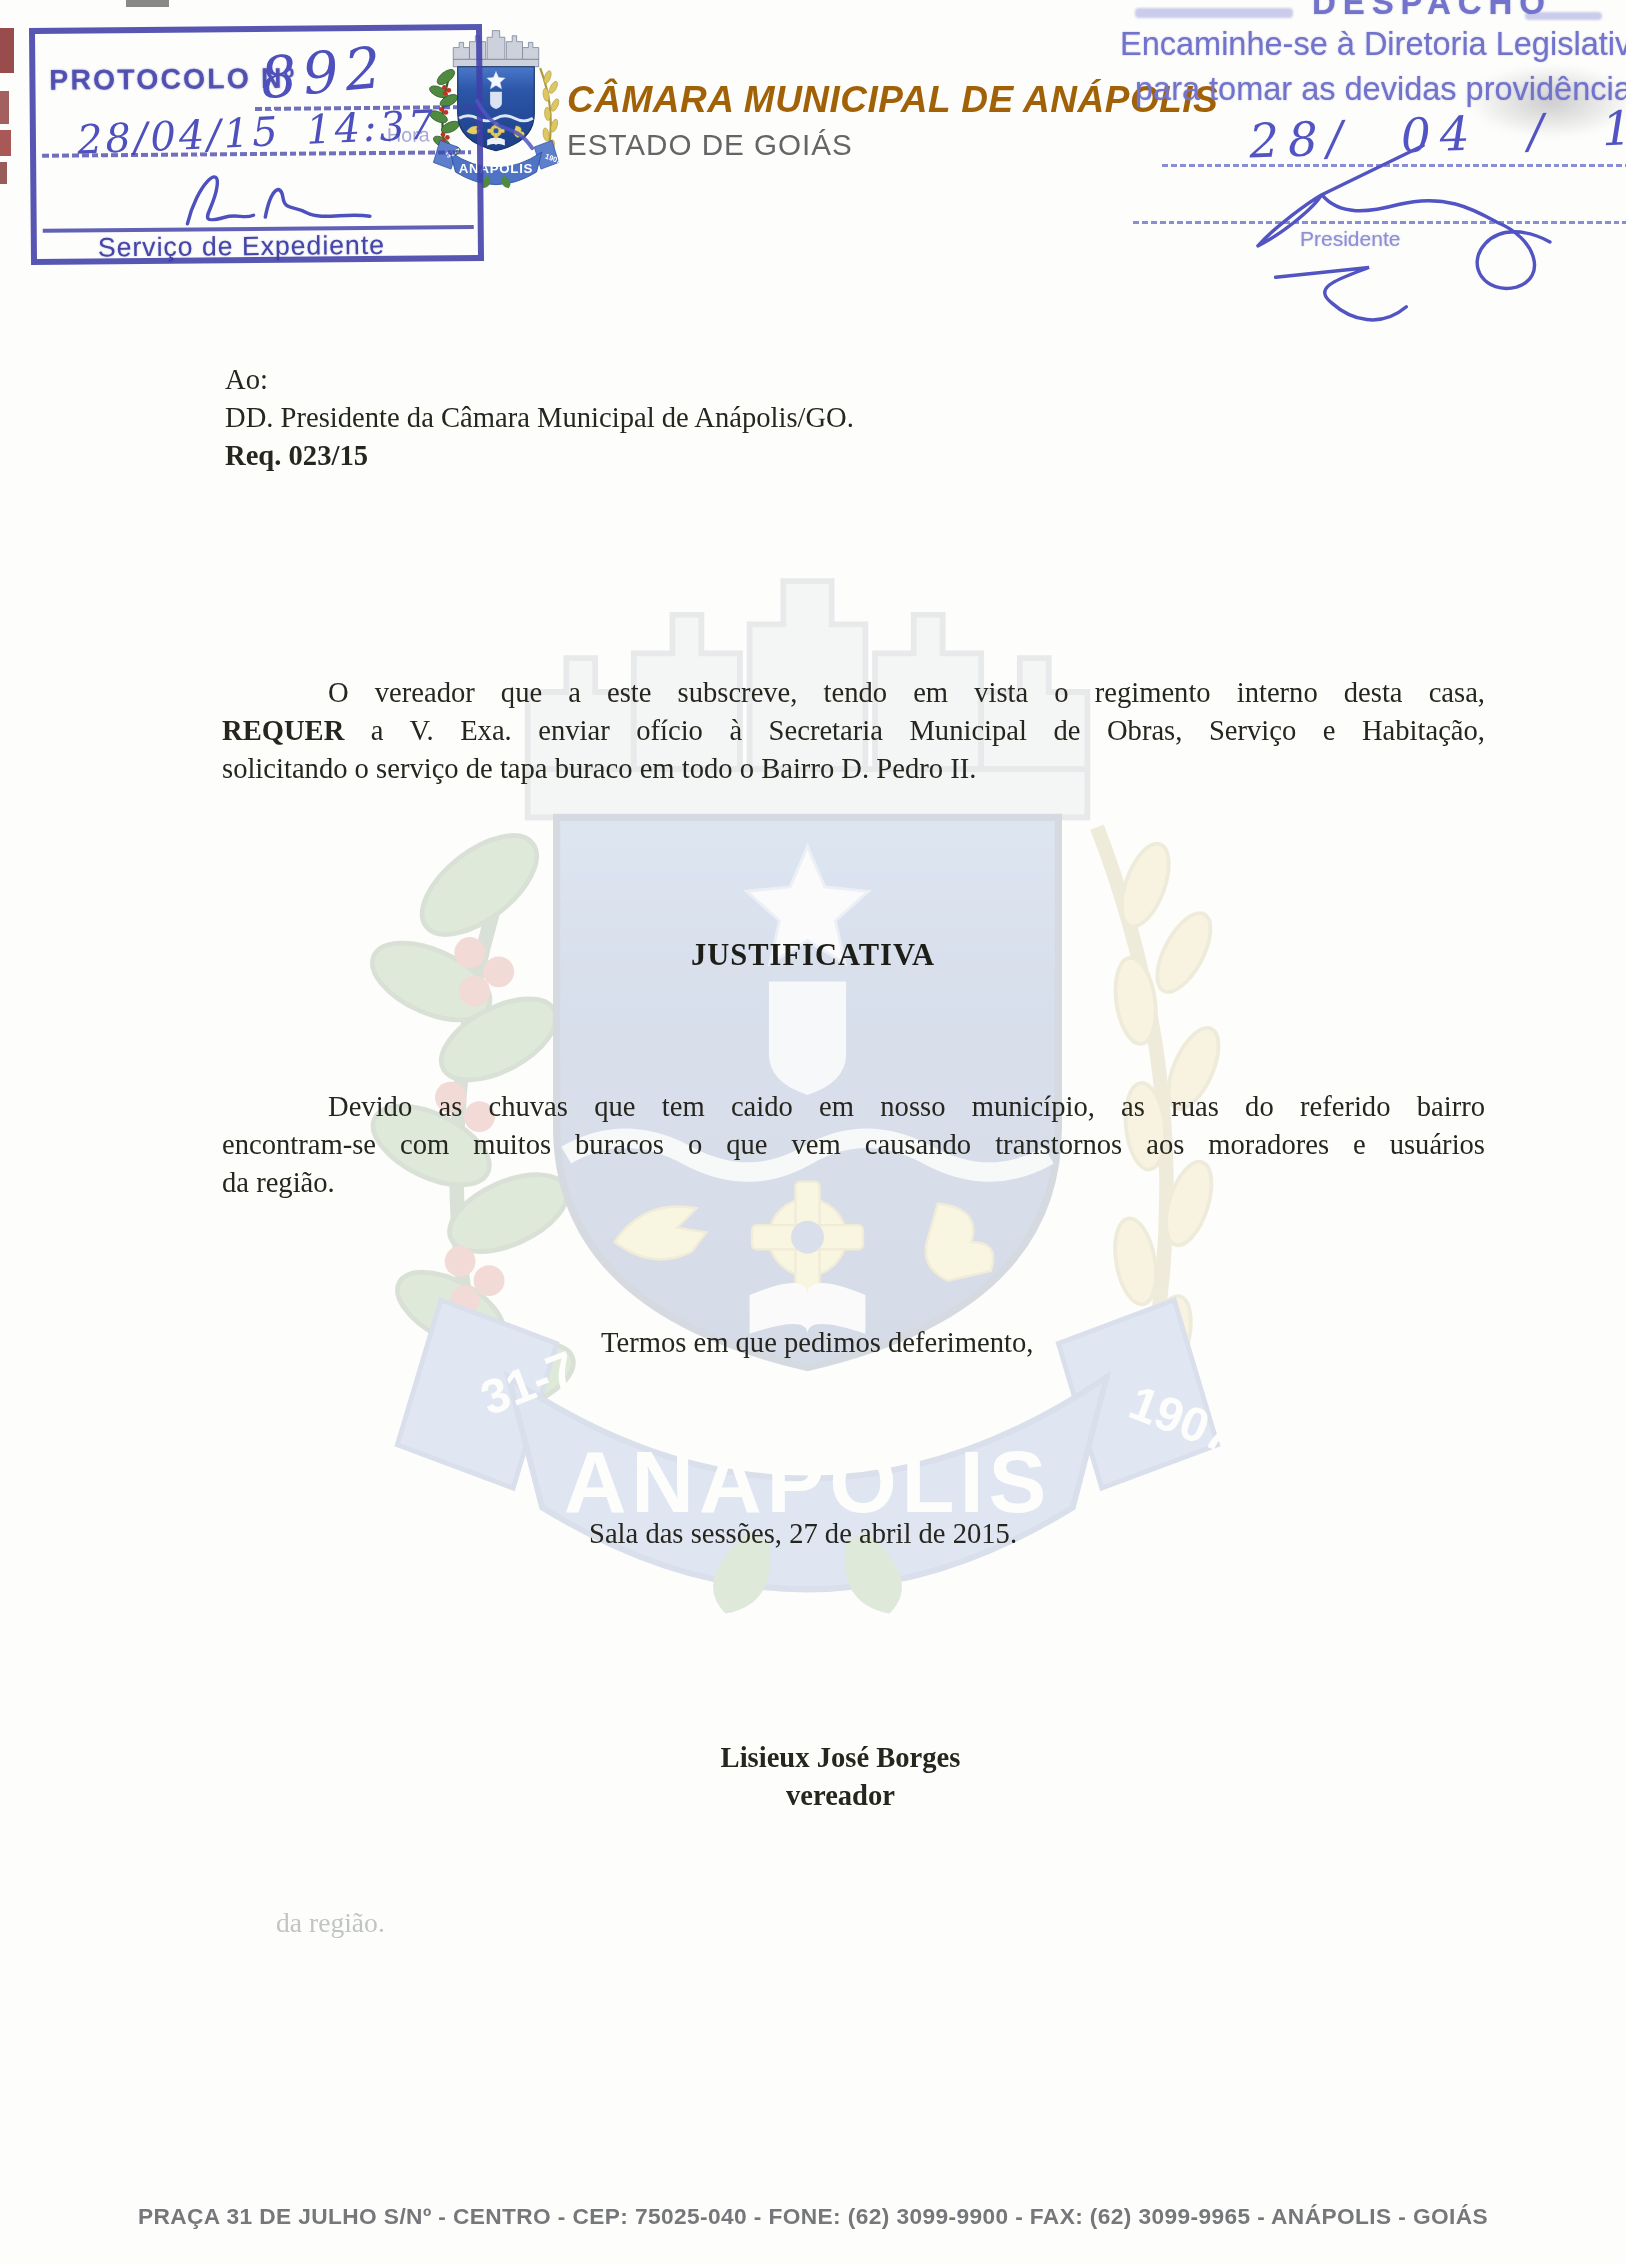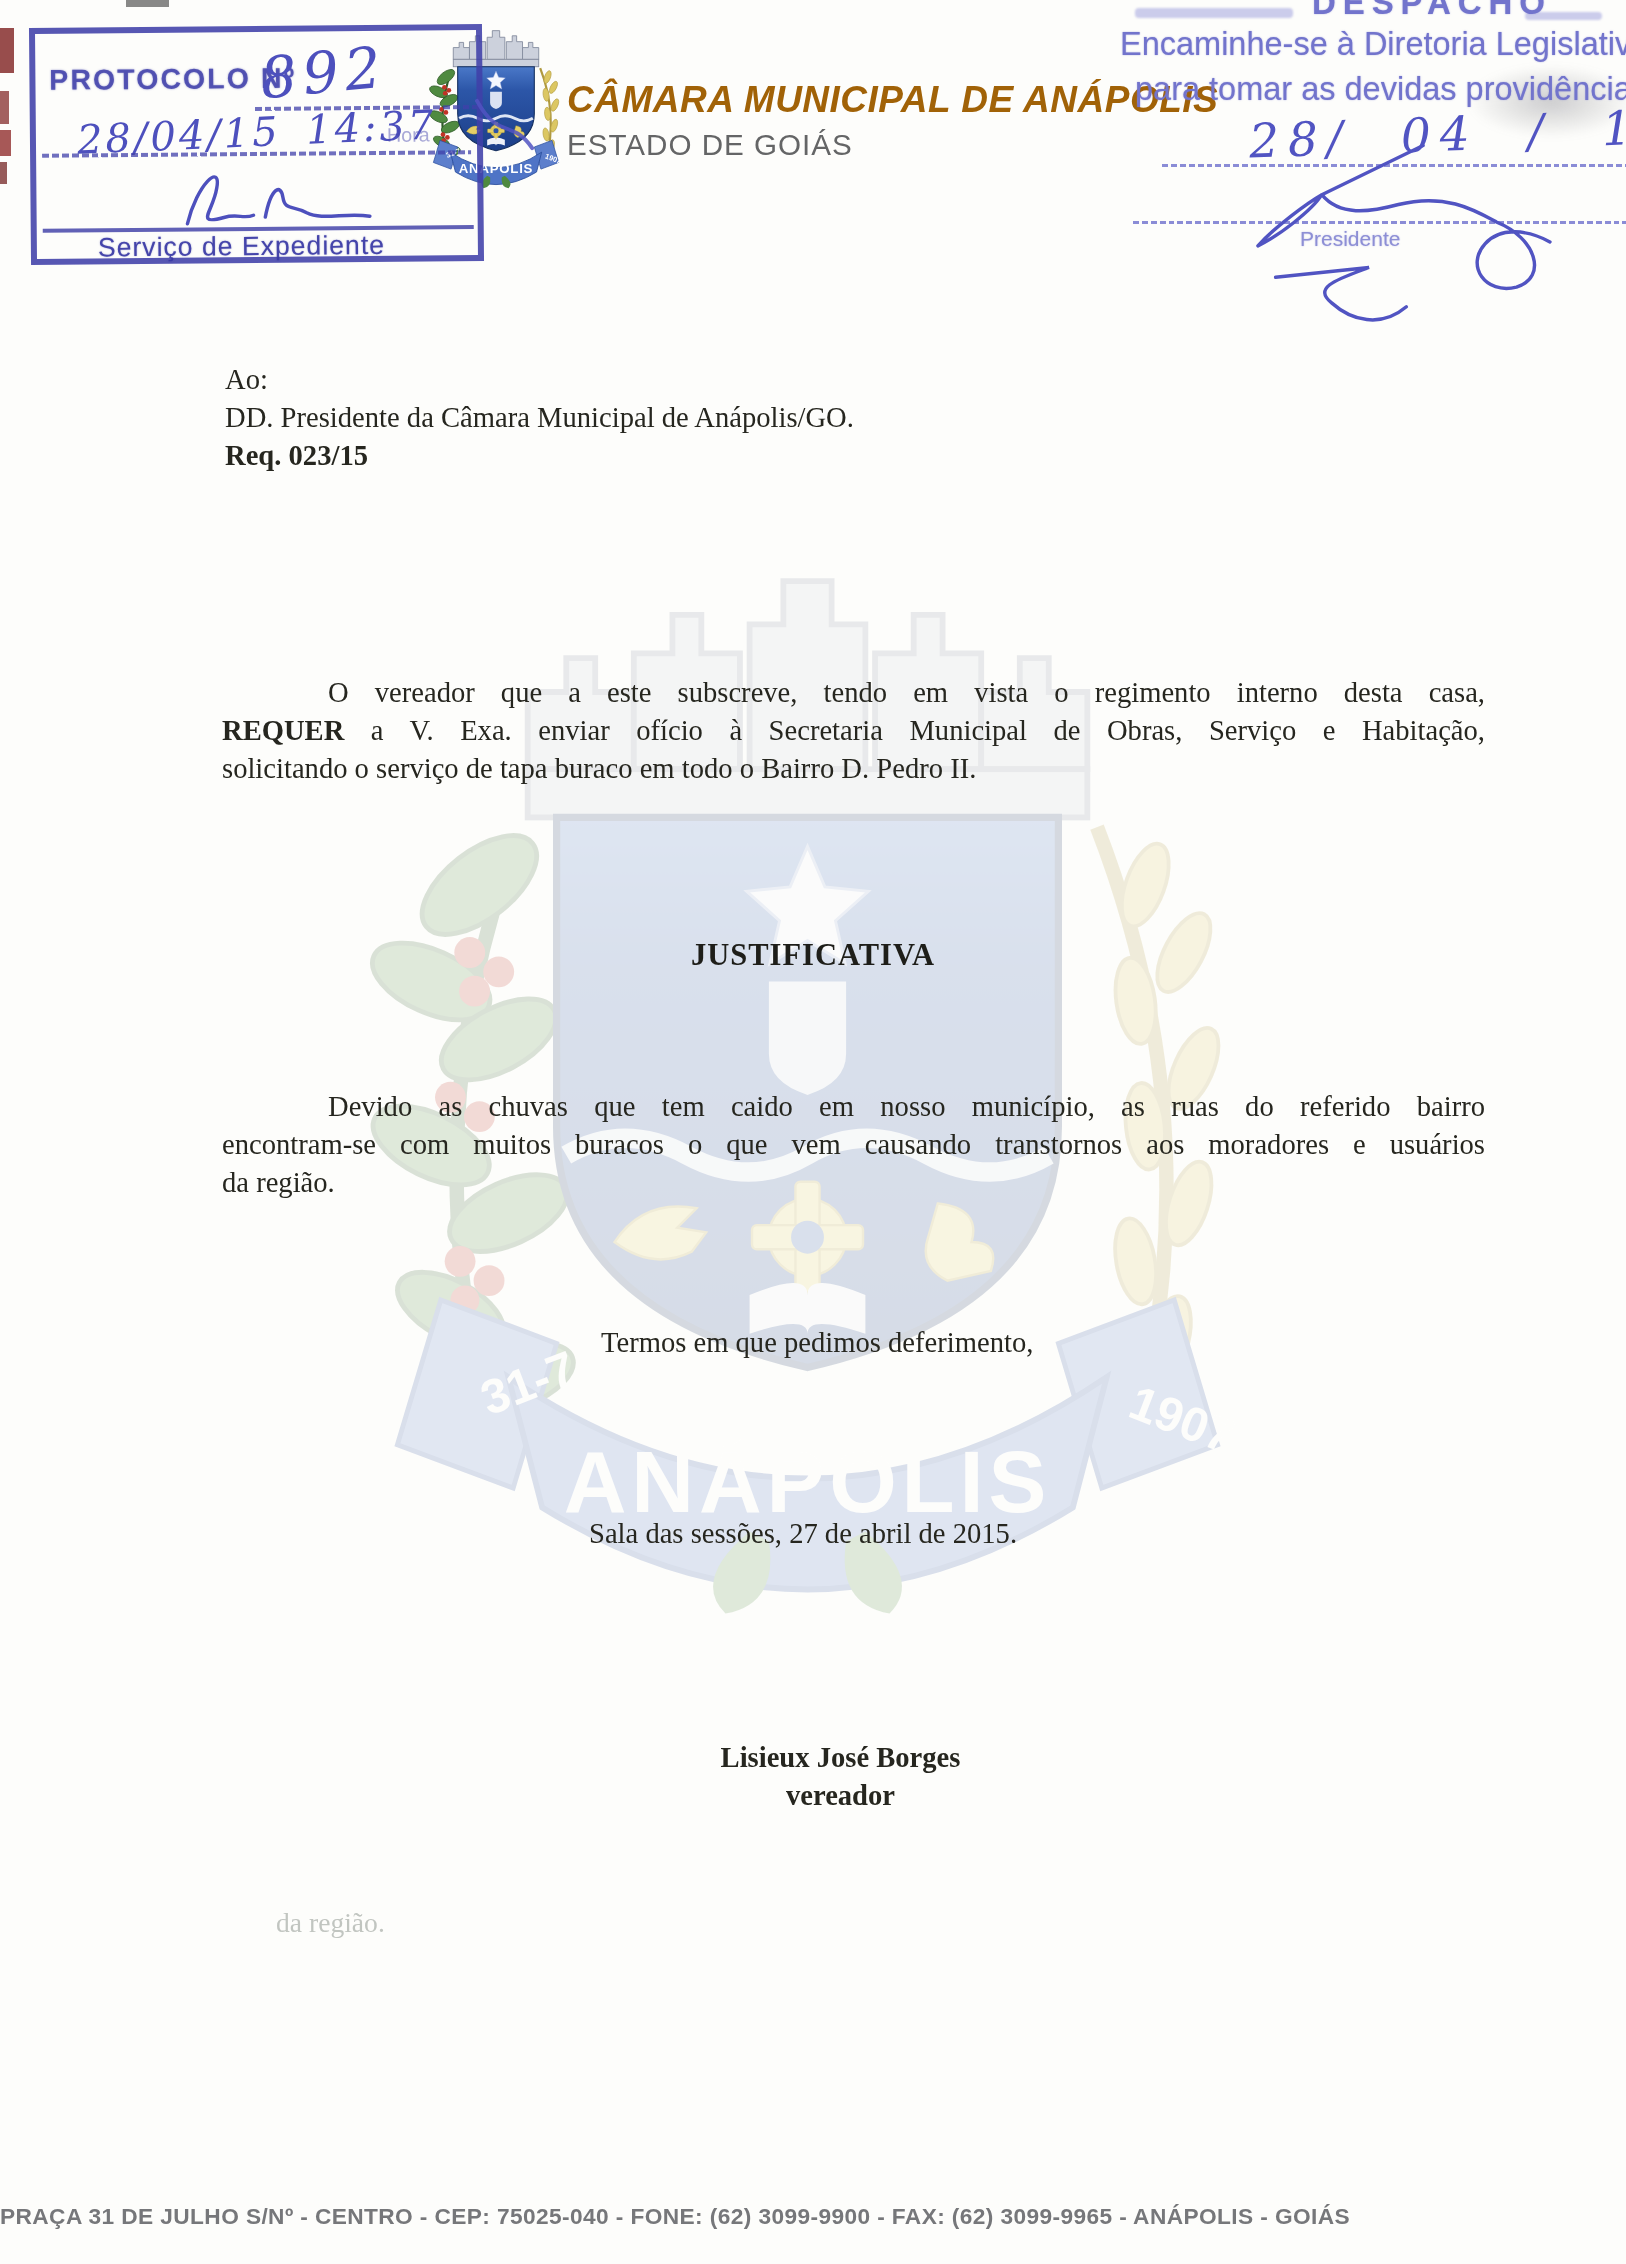--- a/index.html
+++ b/index.html
@@ -72,21 +72,21 @@
   .jline{text-align:justify;text-align-last:justify;}
   .indent{text-indent:106px;}
   #just-title{left:0;right:0;top:938px;text-align:center;font-weight:700;font-size:30.5px;letter-spacing:1px;color:#1e1e19;z-index:2;}
   #closing{left:601px;top:1324px;z-index:2;}
   #dateline{left:589px;top:1515px;z-index:2;}
   #signblock{left:0;right:0;top:1739px;text-align:center;padding-left:55px;font-weight:700;z-index:2;}
   #ghost{left:276px;top:1907px;font-size:27.6px;color:rgba(95,105,98,.38);filter:blur(0.6px);z-index:2;}
 
   
   #footer{
-    left:0;right:0;top:2203px;font-weight:700;font-size:22.7px;
+    left:0;right:0;top:2203px;text-align:center;font-weight:700;font-size:22.7px;
     color:#76777a;letter-spacing:0.4px;white-space:nowrap;z-index:2;
   }
 
   
   .edge{z-index:4;}
   #smudge1{left:1468px;top:65px;width:167px;height:73px;background:radial-gradient(closest-side,rgba(105,105,112,.32),transparent);filter:blur(3.9px);z-index:2;}
   .smear{background:rgba(110,112,205,.35);border-radius:3.9px;filter:blur(1px);z-index:3;}
 
   svg text{font-family:"Liberation Sans",sans-serif;}
 </style>

